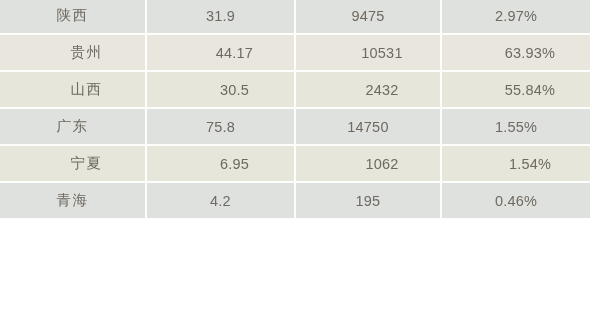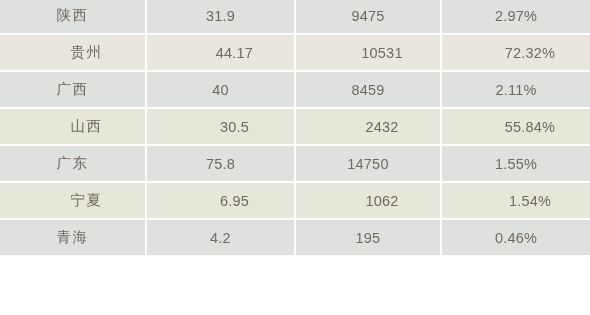--- a/index.html
+++ b/index.html
@@ -74,27 +74,21 @@
       <tr class="row-odd">
         <td class="col-province">陕西</td>
         <td class="col-value">31.9</td>
         <td class="col-count">9475</td>
         <td class="col-percent">2.97%</td>
       </tr>
       <tr class="row-even">
         <td class="col-province">贵州</td>
         <td class="col-value">44.17</td>
         <td class="col-count">10531</td>
-        <td class="col-percent">72.32%</td>
-      </tr>
-      <tr class="row-odd">
-        <td class="col-province">广西</td>
-        <td class="col-value">40</td>
-        <td class="col-count">8459</td>
-        <td class="col-percent">2.11%</td>
+        <td class="col-percent">63.93%</td>
       </tr>
       <tr class="row-even row-warm">
         <td class="col-province">山西</td>
         <td class="col-value">30.5</td>
         <td class="col-count">2432</td>
         <td class="col-percent">55.84%</td>
       </tr>
       <tr class="row-odd">
         <td class="col-province">广东</td>
         <td class="col-value">75.8</td>

